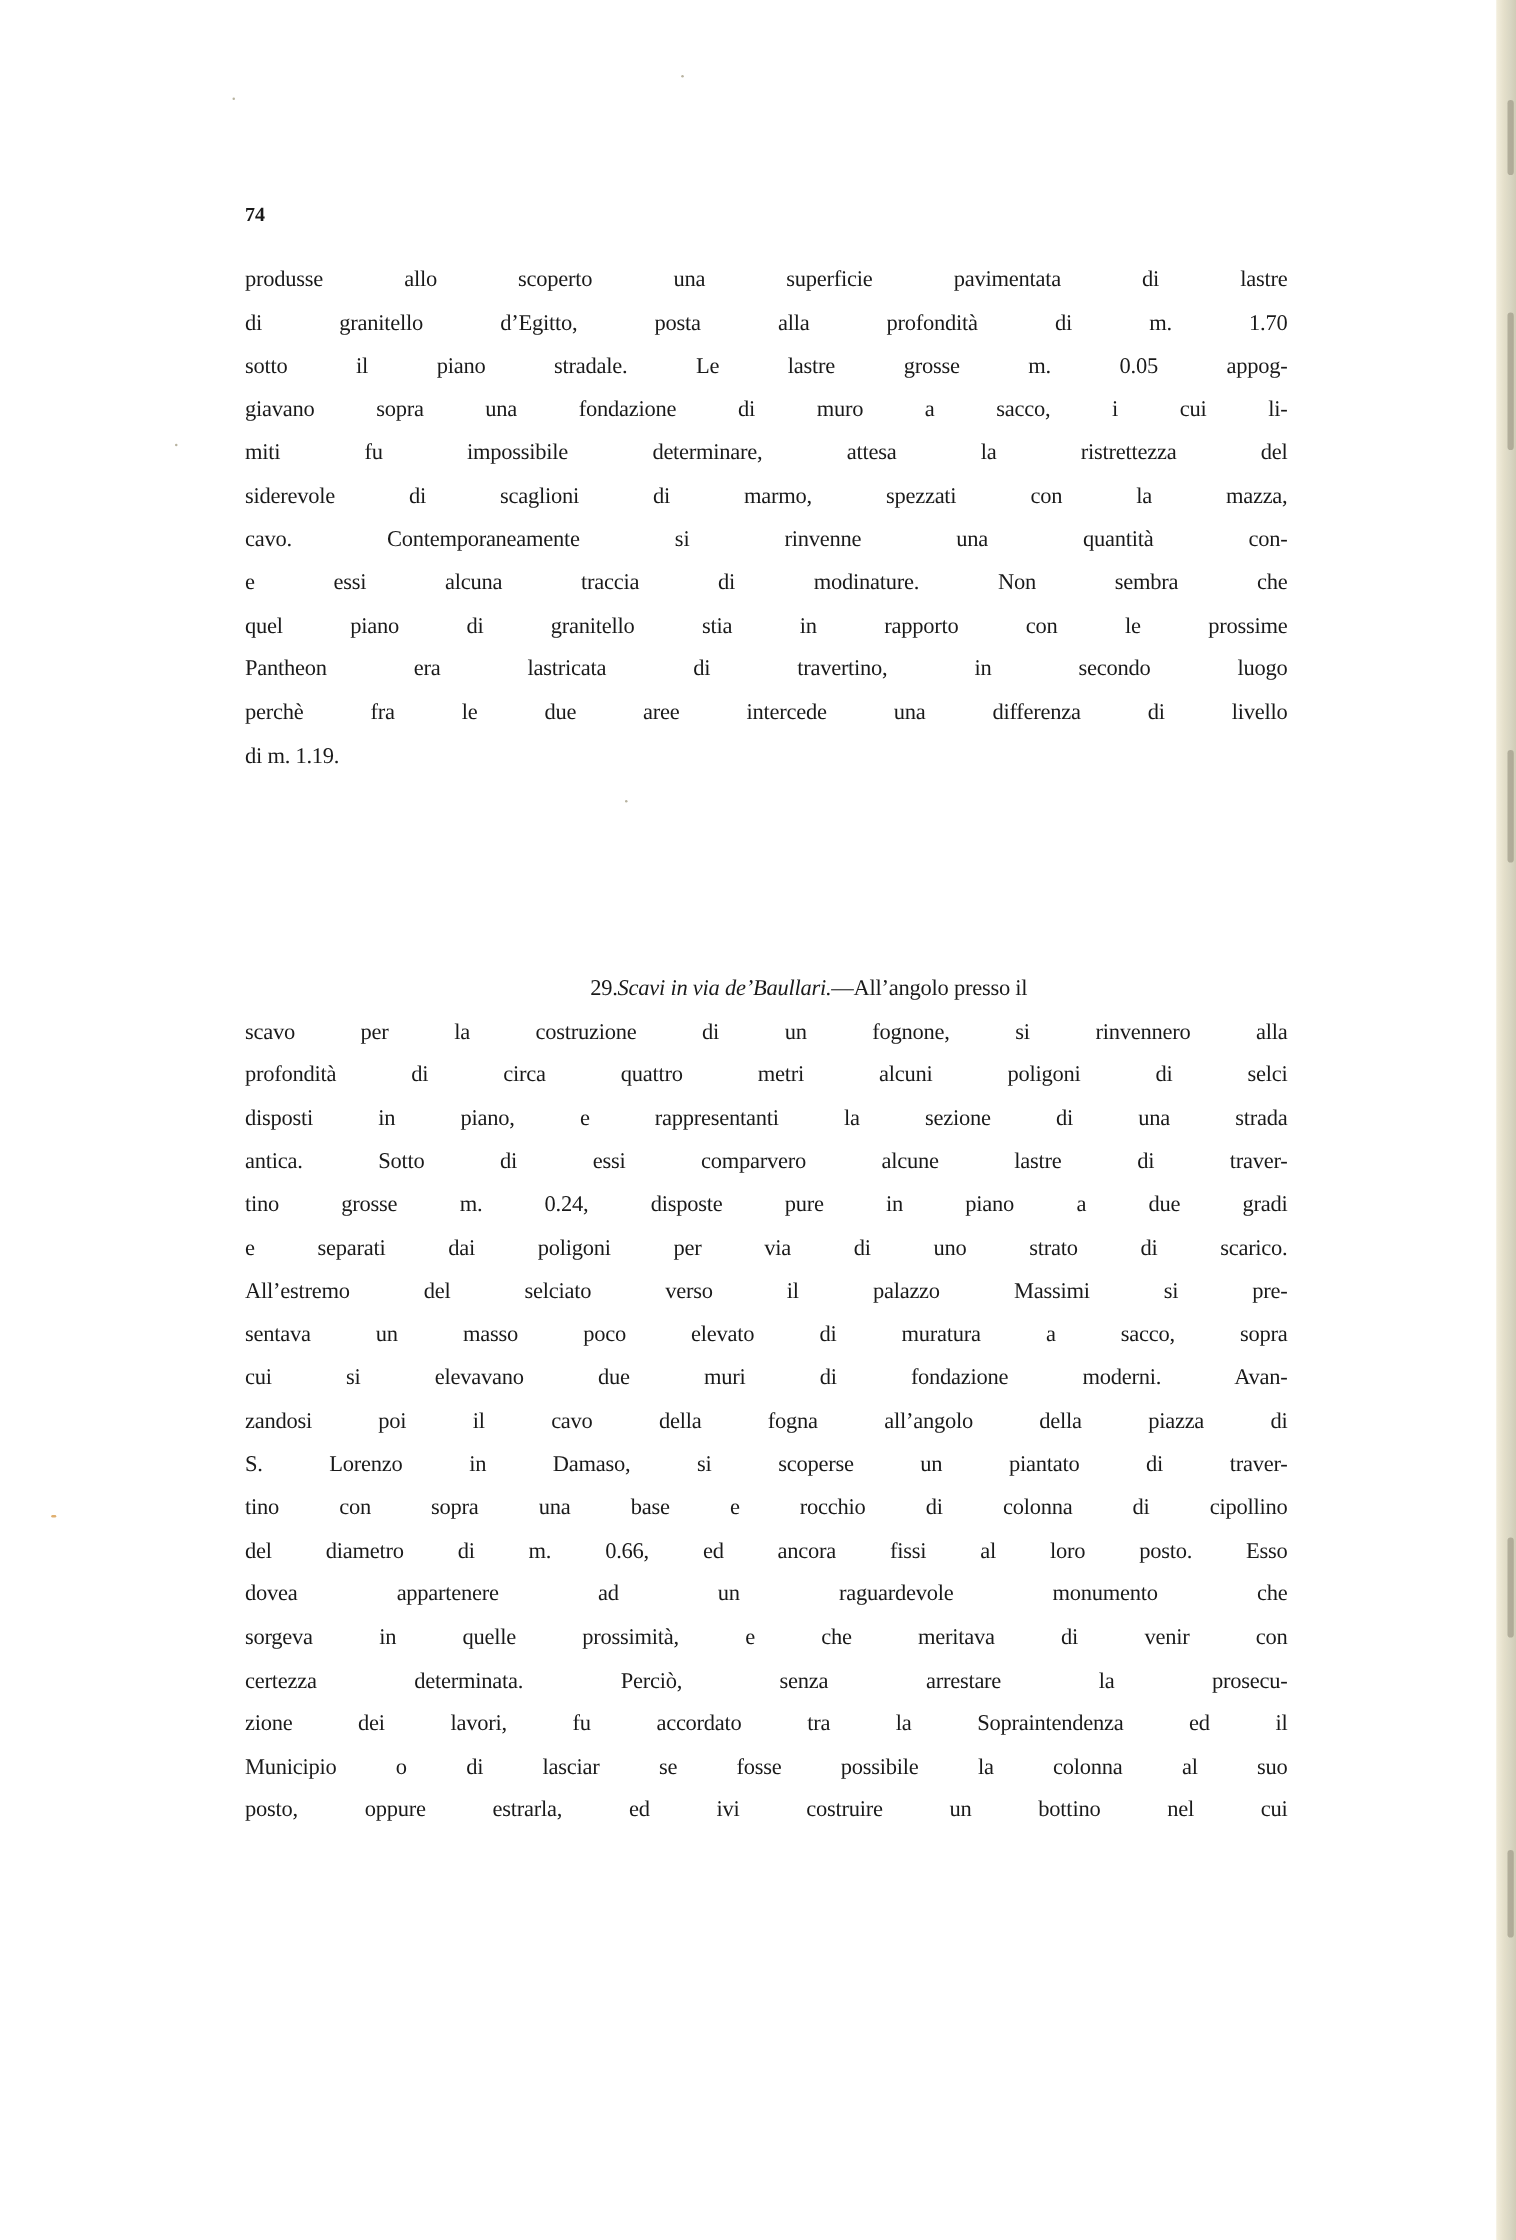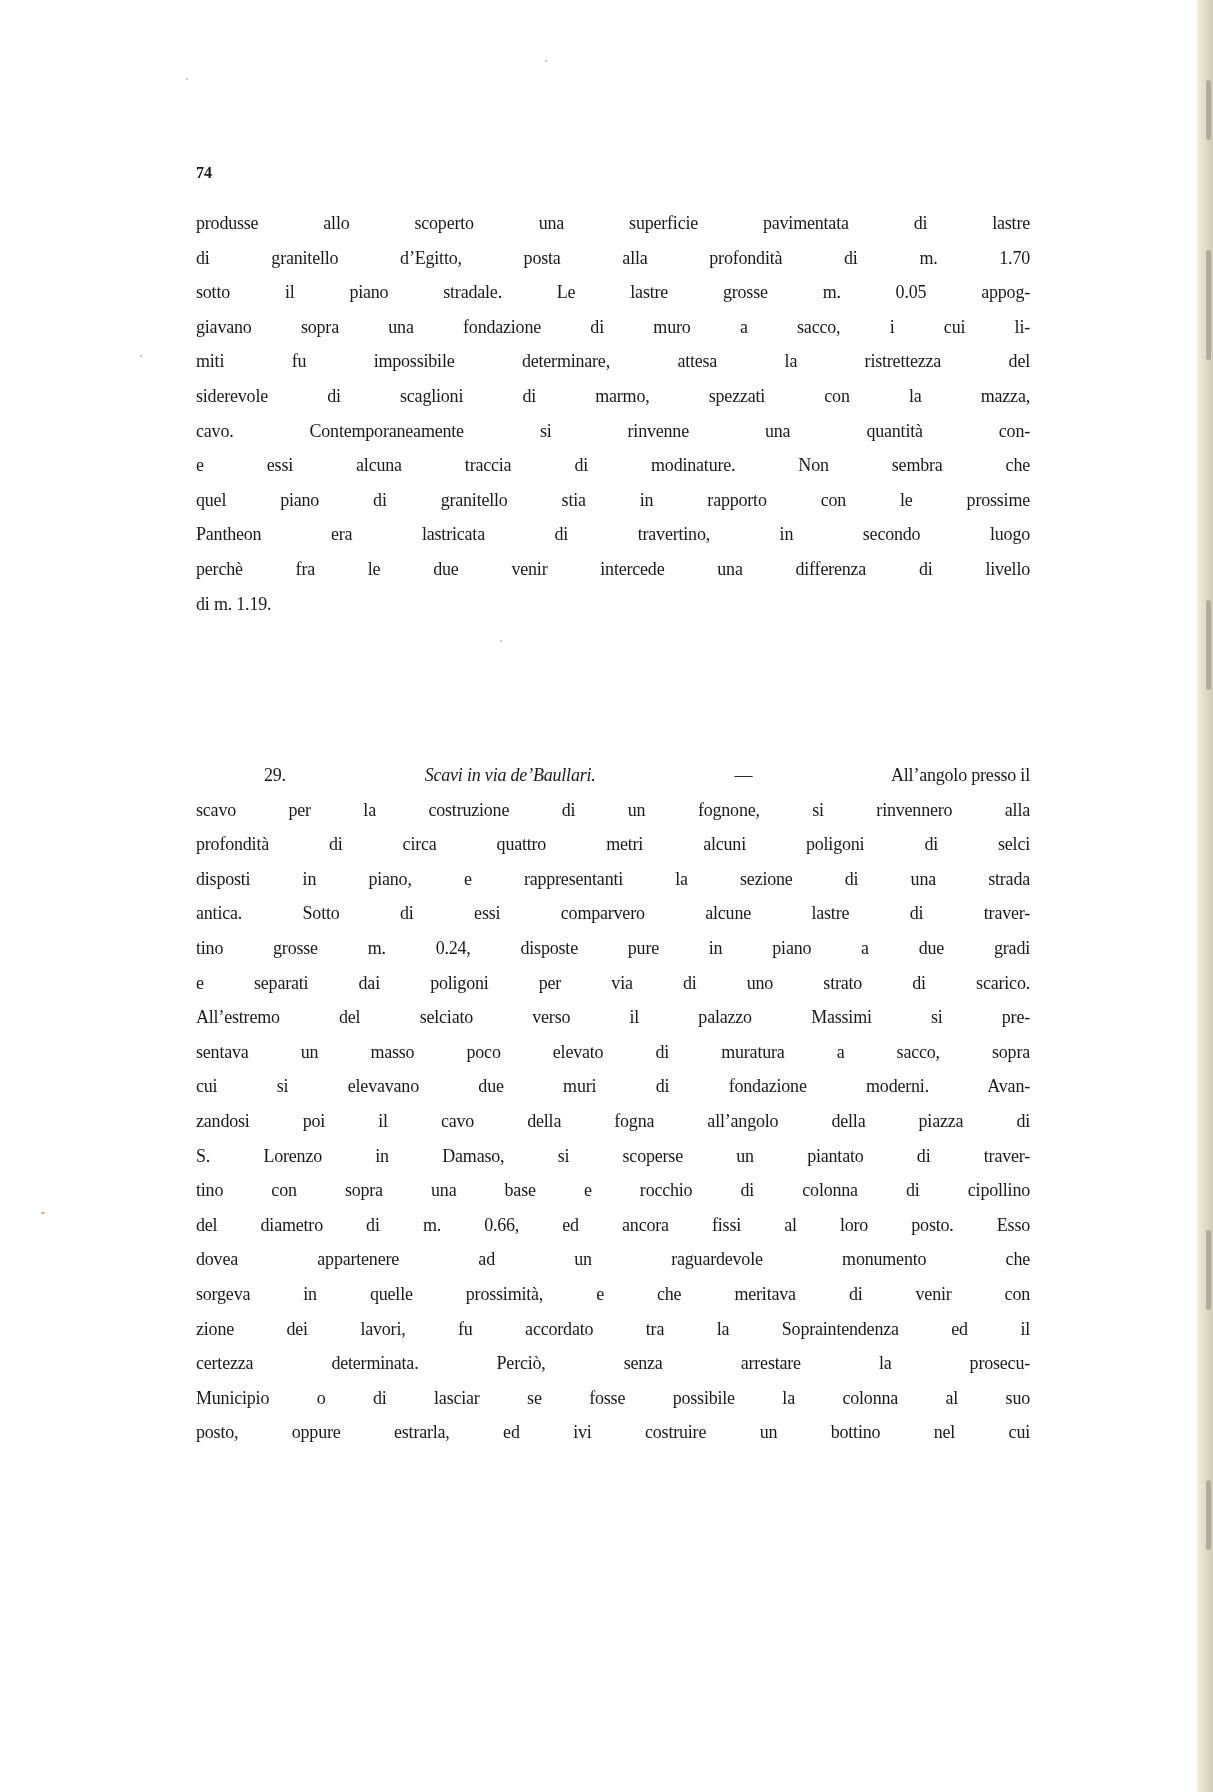--- a/index.html
+++ b/index.html
@@ -95,43 +95,43 @@
   <span class="line">produsse allo scoperto una superficie pavimentata di lastre</span>
   <span class="line">di granitello d’Egitto, posta alla profondità di m. 1.70</span>
   <span class="line">sotto il piano stradale. Le lastre grosse m. 0.05 appog-</span>
   <span class="line">giavano sopra una fondazione di muro a sacco, i cui li-</span>
   <span class="line">miti fu impossibile determinare, attesa la ristrettezza del</span>
   <span class="line">siderevole di scaglioni di marmo, spezzati con la mazza,</span>
   <span class="line">cavo. Contemporaneamente si rinvenne una quantità con-</span>
   <span class="line">e essi alcuna traccia di modinature. Non sembra che</span>
   <span class="line">quel piano di granitello stia in rapporto con le prossime</span>
   <span class="line">Pantheon era lastricata di travertino, in secondo luogo</span>
-  <span class="line">perchè fra le due venir intercede una differenza di livello</span>
+  <span class="line">perchè fra le due aree intercede una differenza di livello</span>
   <span class="line last">di m. 1.19.</span>
 </div>
 
 <div class="text-block para2">
-  <span class="line indent" style="display: flex; justify-content: space-between; white-space: nowrap;">
+  <span class="line indent" style="display: flex; justify-content: center; white-space: nowrap; margin-top: 15px;">
     <span>29.</span>
     <span class="it">Scavi in via de’Baullari.</span>
     <span>—</span>
     <span>All’angolo presso il</span>
   </span>
   <span class="line">scavo per la costruzione di un fognone, si rinvennero alla</span>
   <span class="line">profondità di circa quattro metri alcuni poligoni di selci</span>
   <span class="line">disposti in piano, e rappresentanti la sezione di una strada</span>
   <span class="line">antica. Sotto di essi comparvero alcune lastre di traver-</span>
   <span class="line">tino grosse m. 0.24, disposte pure in piano a due gradi</span>
   <span class="line">e separati dai poligoni per via di uno strato di scarico.</span>
   <span class="line">All’estremo del selciato verso il palazzo Massimi si pre-</span>
   <span class="line">sentava un masso poco elevato di muratura a sacco, sopra</span>
   <span class="line">cui si elevavano due muri di fondazione moderni. Avan-</span>
   <span class="line">zandosi poi il cavo della fogna all’angolo della piazza di</span>
   <span class="line">S. Lorenzo in Damaso, si scoperse un piantato di traver-</span>
   <span class="line">tino con sopra una base e rocchio di colonna di cipollino</span>
   <span class="line">del diametro di m. 0.66, ed ancora fissi al loro posto. Esso</span>
   <span class="line">dovea appartenere ad un raguardevole monumento che</span>
   <span class="line">sorgeva in quelle prossimità, e che meritava di venir con</span>
+  <span class="line">certezza determinata. Perciò, senza arrestare la prosecu-</span>
   <span class="line">zione dei lavori, fu accordato tra la Sopraintendenza ed il</span>
-  <span class="line">certezza determinata. Perciò, senza arrestare la prosecu-</span>
   <span class="line">Municipio o di lasciar se fosse possibile la colonna al suo</span>
   <span class="line">posto, oppure estrarla, ed ivi costruire un bottino nel cui</span>
 </div>
 
 </body></html>

